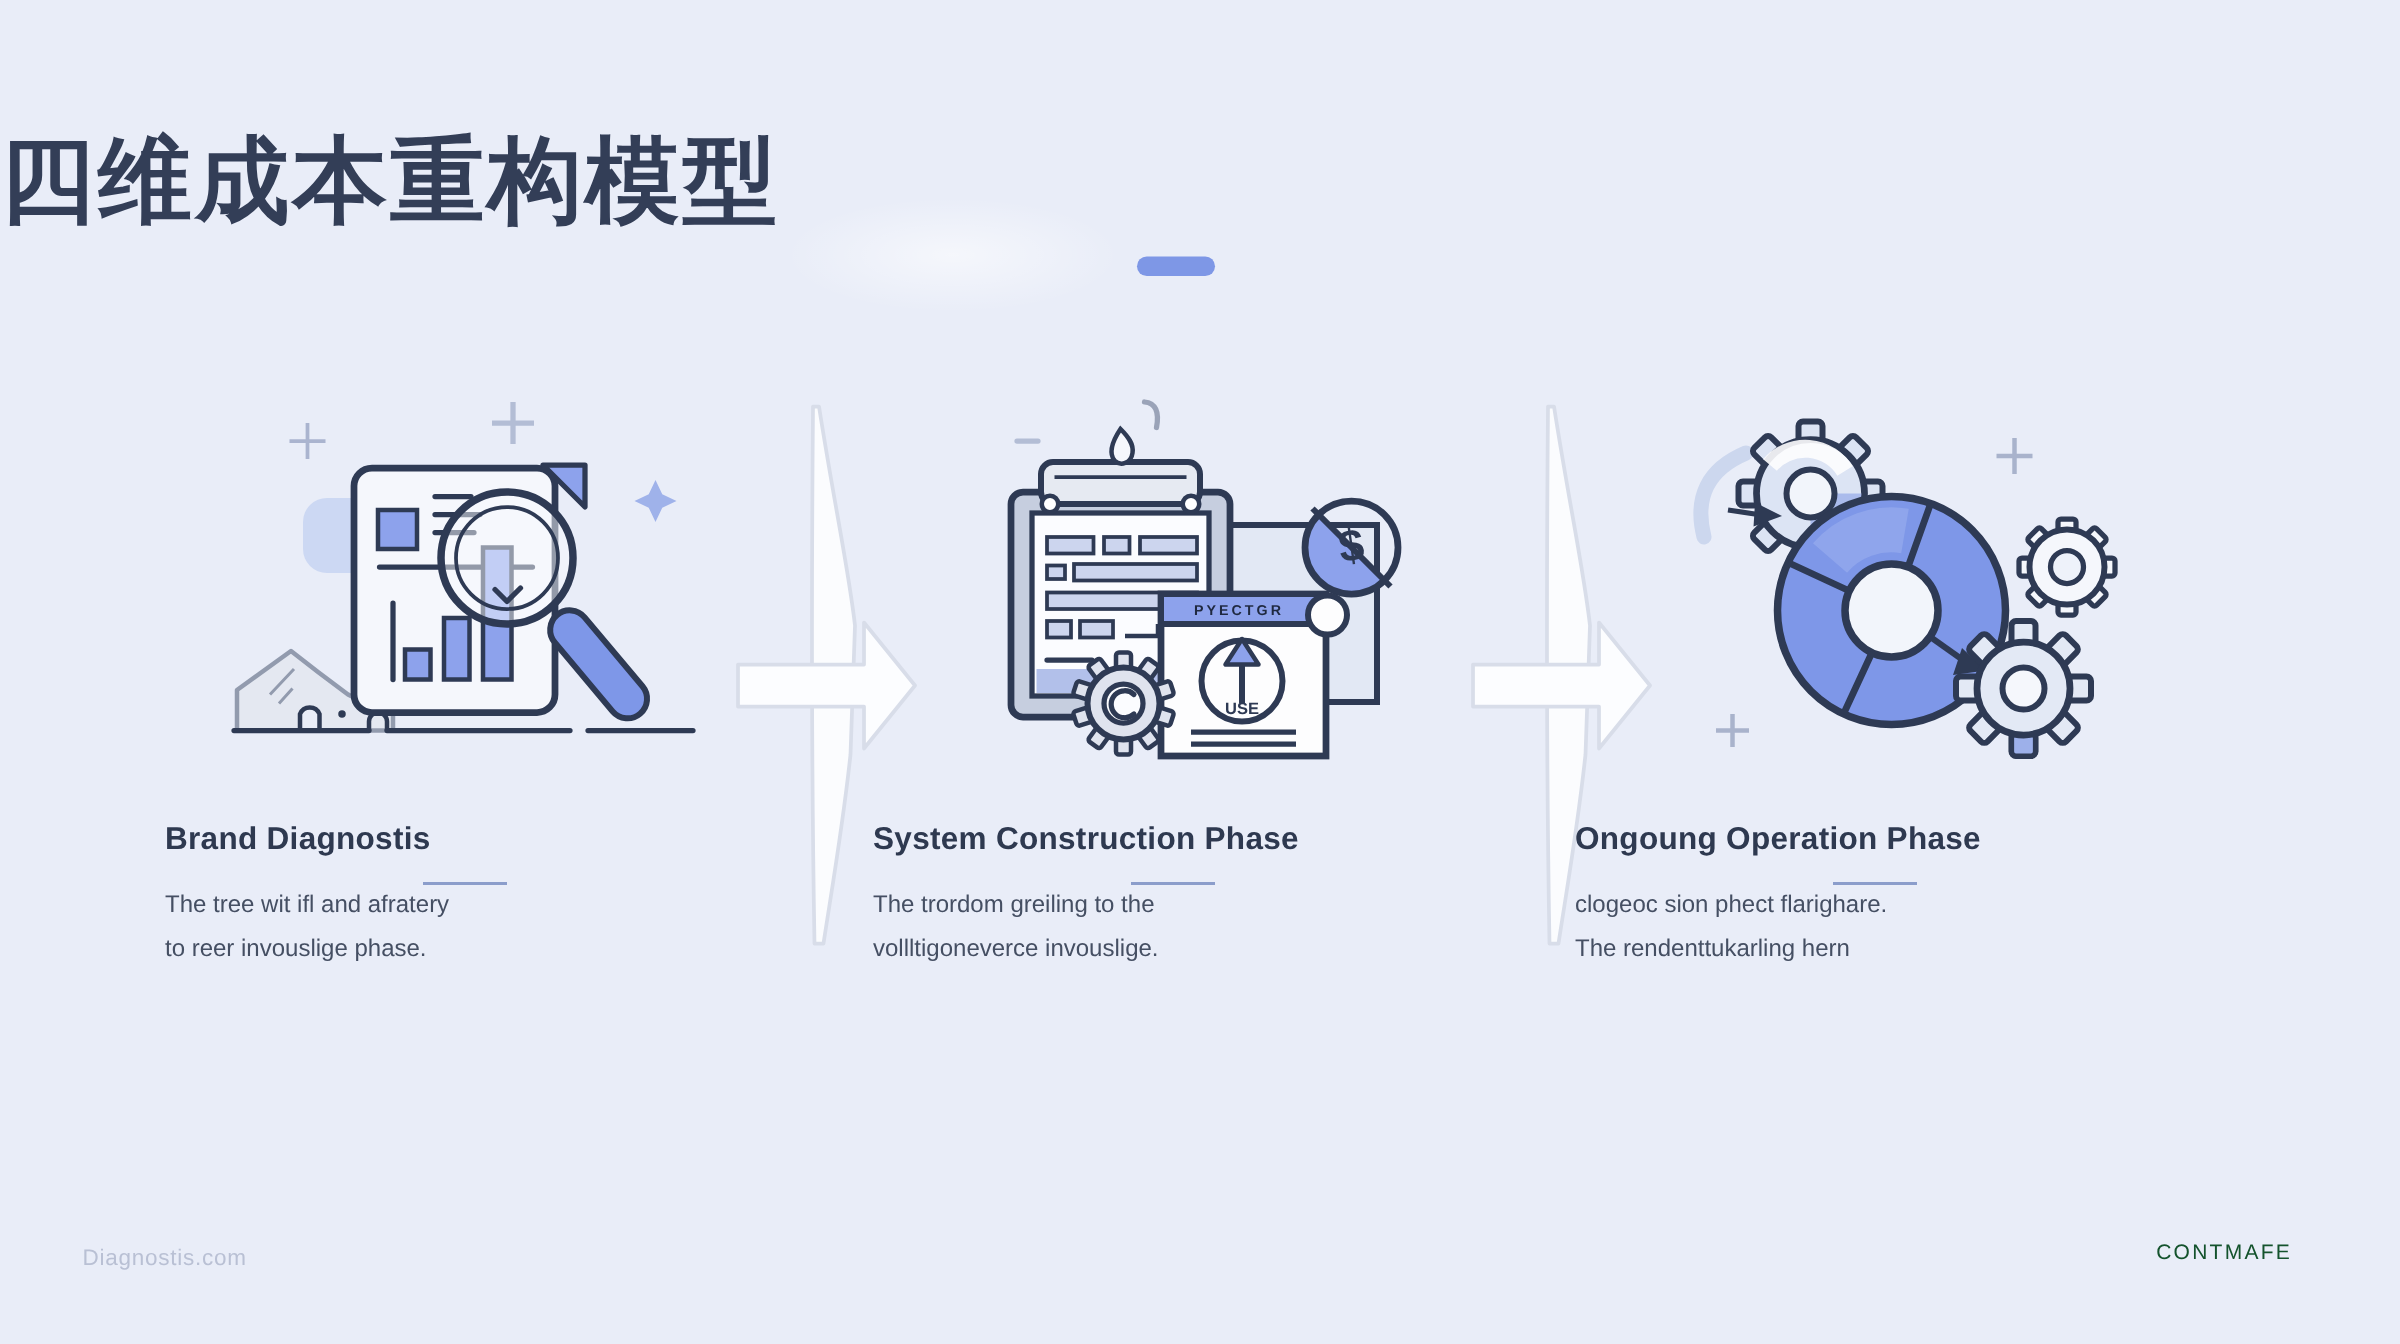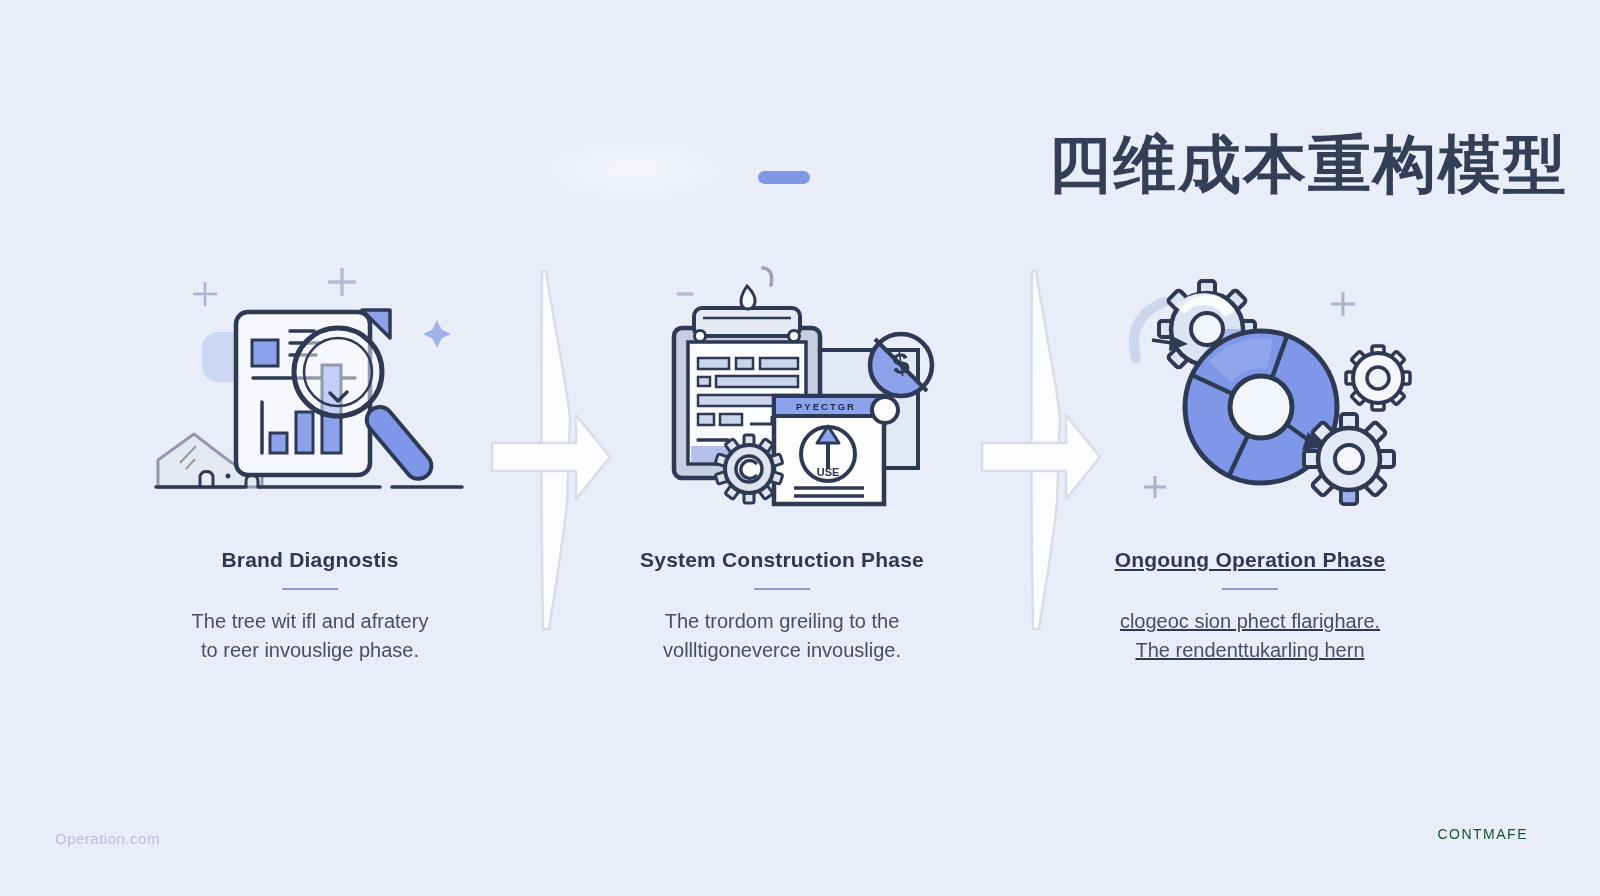--- a/index.html
+++ b/index.html
@@ -11,63 +11,61 @@
       #e9edf8;
     position: relative;
     overflow: hidden;
     color: #2f3a52;
   }
   .slide { position: absolute; inset: 0; }
 
   .title {
     position: absolute;
     top: 78px; left: 0; width: 1568px;
-    text-align: right;
+    text-align: left;
     font-size: 63px;
     font-weight: 700;
     letter-spacing: 2px;
     color: #333e57;
-    margin-top: 44px;
   }
   .accent-pill {
     position: absolute;
     top: 171px; left: 758px;
     width: 52px; height: 13px;
     border-radius: 7px;
     background: #7e97e6;
   }
 
   .illustration { position: absolute; }
   .ill-1 { left: 150px; top: 262px; }
   .ill-2 { left: 628px; top: 258px; }
   .ill-3 { left: 1100px; top: 262px; }
 
   .arrow-svg { position: absolute; top: 265px; }
   .arrow-1 { left: 478px; }
   .arrow-2 { left: 968px; }
 
-  .phase-col { position: absolute; width: 400px; text-align: center; top: 548px; }
+  .phase-col { position: absolute; width: 400px; top: 548px; }
   .col-1 { left: 110px; }
   .col-2 { left: 582px; }
-  .col-3 { left: 1050px; text-decoration: underline; }
+  .col-3 { left: 1050px; }
 
   .phase-heading {
     font-size: 21px;
     font-weight: 700;
     color: #2e3950;
     letter-spacing: 0.2px;
   }
   .phase-divider {
     width: 56px; height: 2px;
     background: #8b9dcb;
     margin: 16px auto 0 auto;
   }
   .phase-desc {
-    margin-top: 17px;
-    font-size: 20px;
+    font-size: 16px;
     line-height: 28.5px;
     color: #454f63;
   }
 
   .footer-left {
     position: absolute;
     left: 55px; top: 830px;
     font-size: 15px;
     color: #b9c0d4;
     letter-spacing: 0.5px;
@@ -281,16 +279,16 @@
 
   <div class="phase-col col-3">
     <div class="phase-heading">Ongoung Operation Phase</div>
     <div class="phase-divider"></div>
     <div class="phase-desc">
       <div>clogeoc sion phect flarighare.</div>
       <div>The rendenttukarling hern</div>
     </div>
   </div>
 
-  <div class="footer-left">Operation.com</div>
+  <div class="footer-left">Diagnostis.com</div>
   <div class="footer-right">CONTMAFE</div>
 
 </div>
 
 </body></html>

